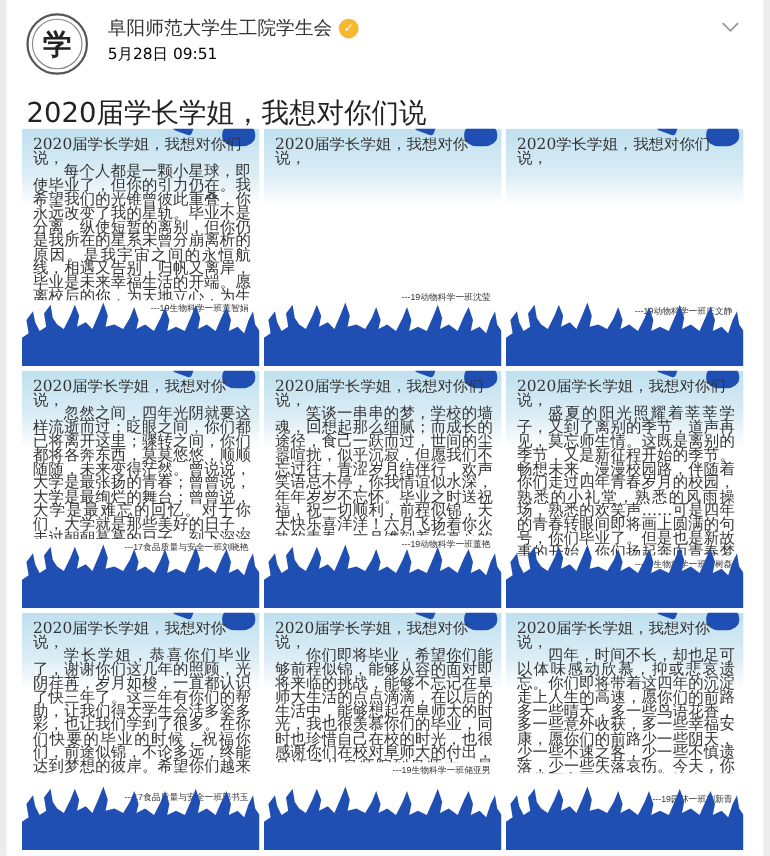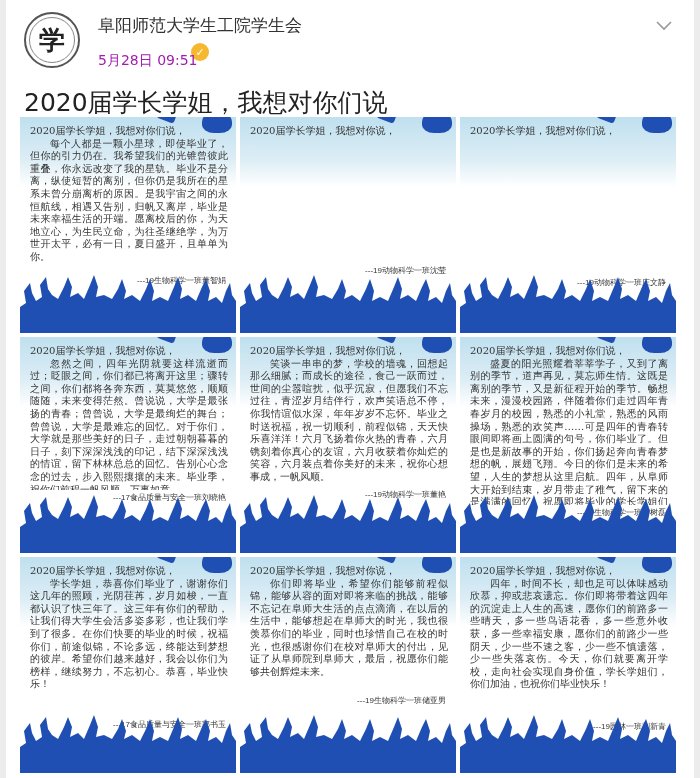--- a/index.html
+++ b/index.html
@@ -1,30 +1,30 @@
 <!DOCTYPE html>
 <html><head>
 <meta charset="utf-8">
 <style>
   html,body{margin:0;padding:0;}
   body{width:700px;height:778px;background:#ececec;font-family:"DejaVu Sans","Liberation Sans",sans-serif;overflow:hidden;}
   .card{position:absolute;left:6px;top:0;width:688px;height:778px;background:#fff;}
   .avatar{position:absolute;left:18px;top:12px;width:56px;height:56px;border-radius:50%;border:2px solid #555;box-sizing:border-box;background:#fff;display:flex;align-items:center;justify-content:center;}
   .avatar .inner{width:44px;height:44px;border-radius:50%;border:1px solid #888;display:flex;align-items:center;justify-content:center;font-family:"DejaVu Serif",serif;font-size:26px;font-weight:bold;color:#222;}
-  .name{position:absolute;left:92px;top:14px;font-size:17px;color:#333;display:flex;align-items:center;gap:6px;flex-direction:column;}
+  .name{position:absolute;left:92px;top:14px;font-size:17px;color:#333;display:flex;align-items:center;gap:6px;}
   .badge{width:18px;height:18px;border-radius:50%;background:#f5b82e;display:inline-flex;align-items:center;justify-content:center;color:#fff;font-size:11px;font-weight:bold;}
-  .time{position:absolute;left:92px;top:52px;font-size:14px;color:#a21caf;}
+  .time{position:absolute;left:92px;top:41px;font-size:14px;color:#000000;}
   .chev{position:absolute;right:22px;top:18px;width:16px;height:16px;color:#999;font-size:14px;}
   .text{position:absolute;left:18px;top:86px;font-size:25px;color:#222;}
   .grid{position:absolute;left:14px;top:117px;width:658px;display:grid;grid-template-columns:repeat(3,216px);grid-template-rows:repeat(3,216px);gap:4px;}
   .cell{position:relative;overflow:hidden;background:#fff;}
   .sky{position:absolute;left:0;top:0;right:0;height:70px;background:linear-gradient(180deg,#bfe0ef 0%,#dcedf5 60%,#ffffff 100%);}
   .cap{position:absolute;right:4px;top:-6px;width:30px;height:22px;background:#1f4fb3;border-radius:50% 50% 40% 40%;}
   .cap2{position:absolute;right:60px;top:-8px;width:18px;height:12px;background:#1f4fb3;transform:rotate(20deg);border-radius:3px;}
-  .body-text{position:absolute;left:10px;right:8px;top:8px;font-size:10px;line-height:12.6px;color:#333;font-family:"DejaVu Serif","Liberation Serif",serif;}
+  .body-text{position:absolute;left:10px;right:8px;top:8px;font-size:14px;line-height:12.6px;color:#333;font-family:"DejaVu Serif","Liberation Serif",serif;}
   .body-text .hd{display:block;}
   .body-text .para{display:block;text-indent:2em;text-align:justify;}
   .sig{position:absolute;right:10px;font-size:8px;color:#333;font-family:Liberation Sans, sans-serif;}
   .crowd{position:absolute;left:0;right:0;bottom:0;height:60px;}
 </style>
 </head>
 <body>
 
 <div class="card">
   <div class="avatar">

